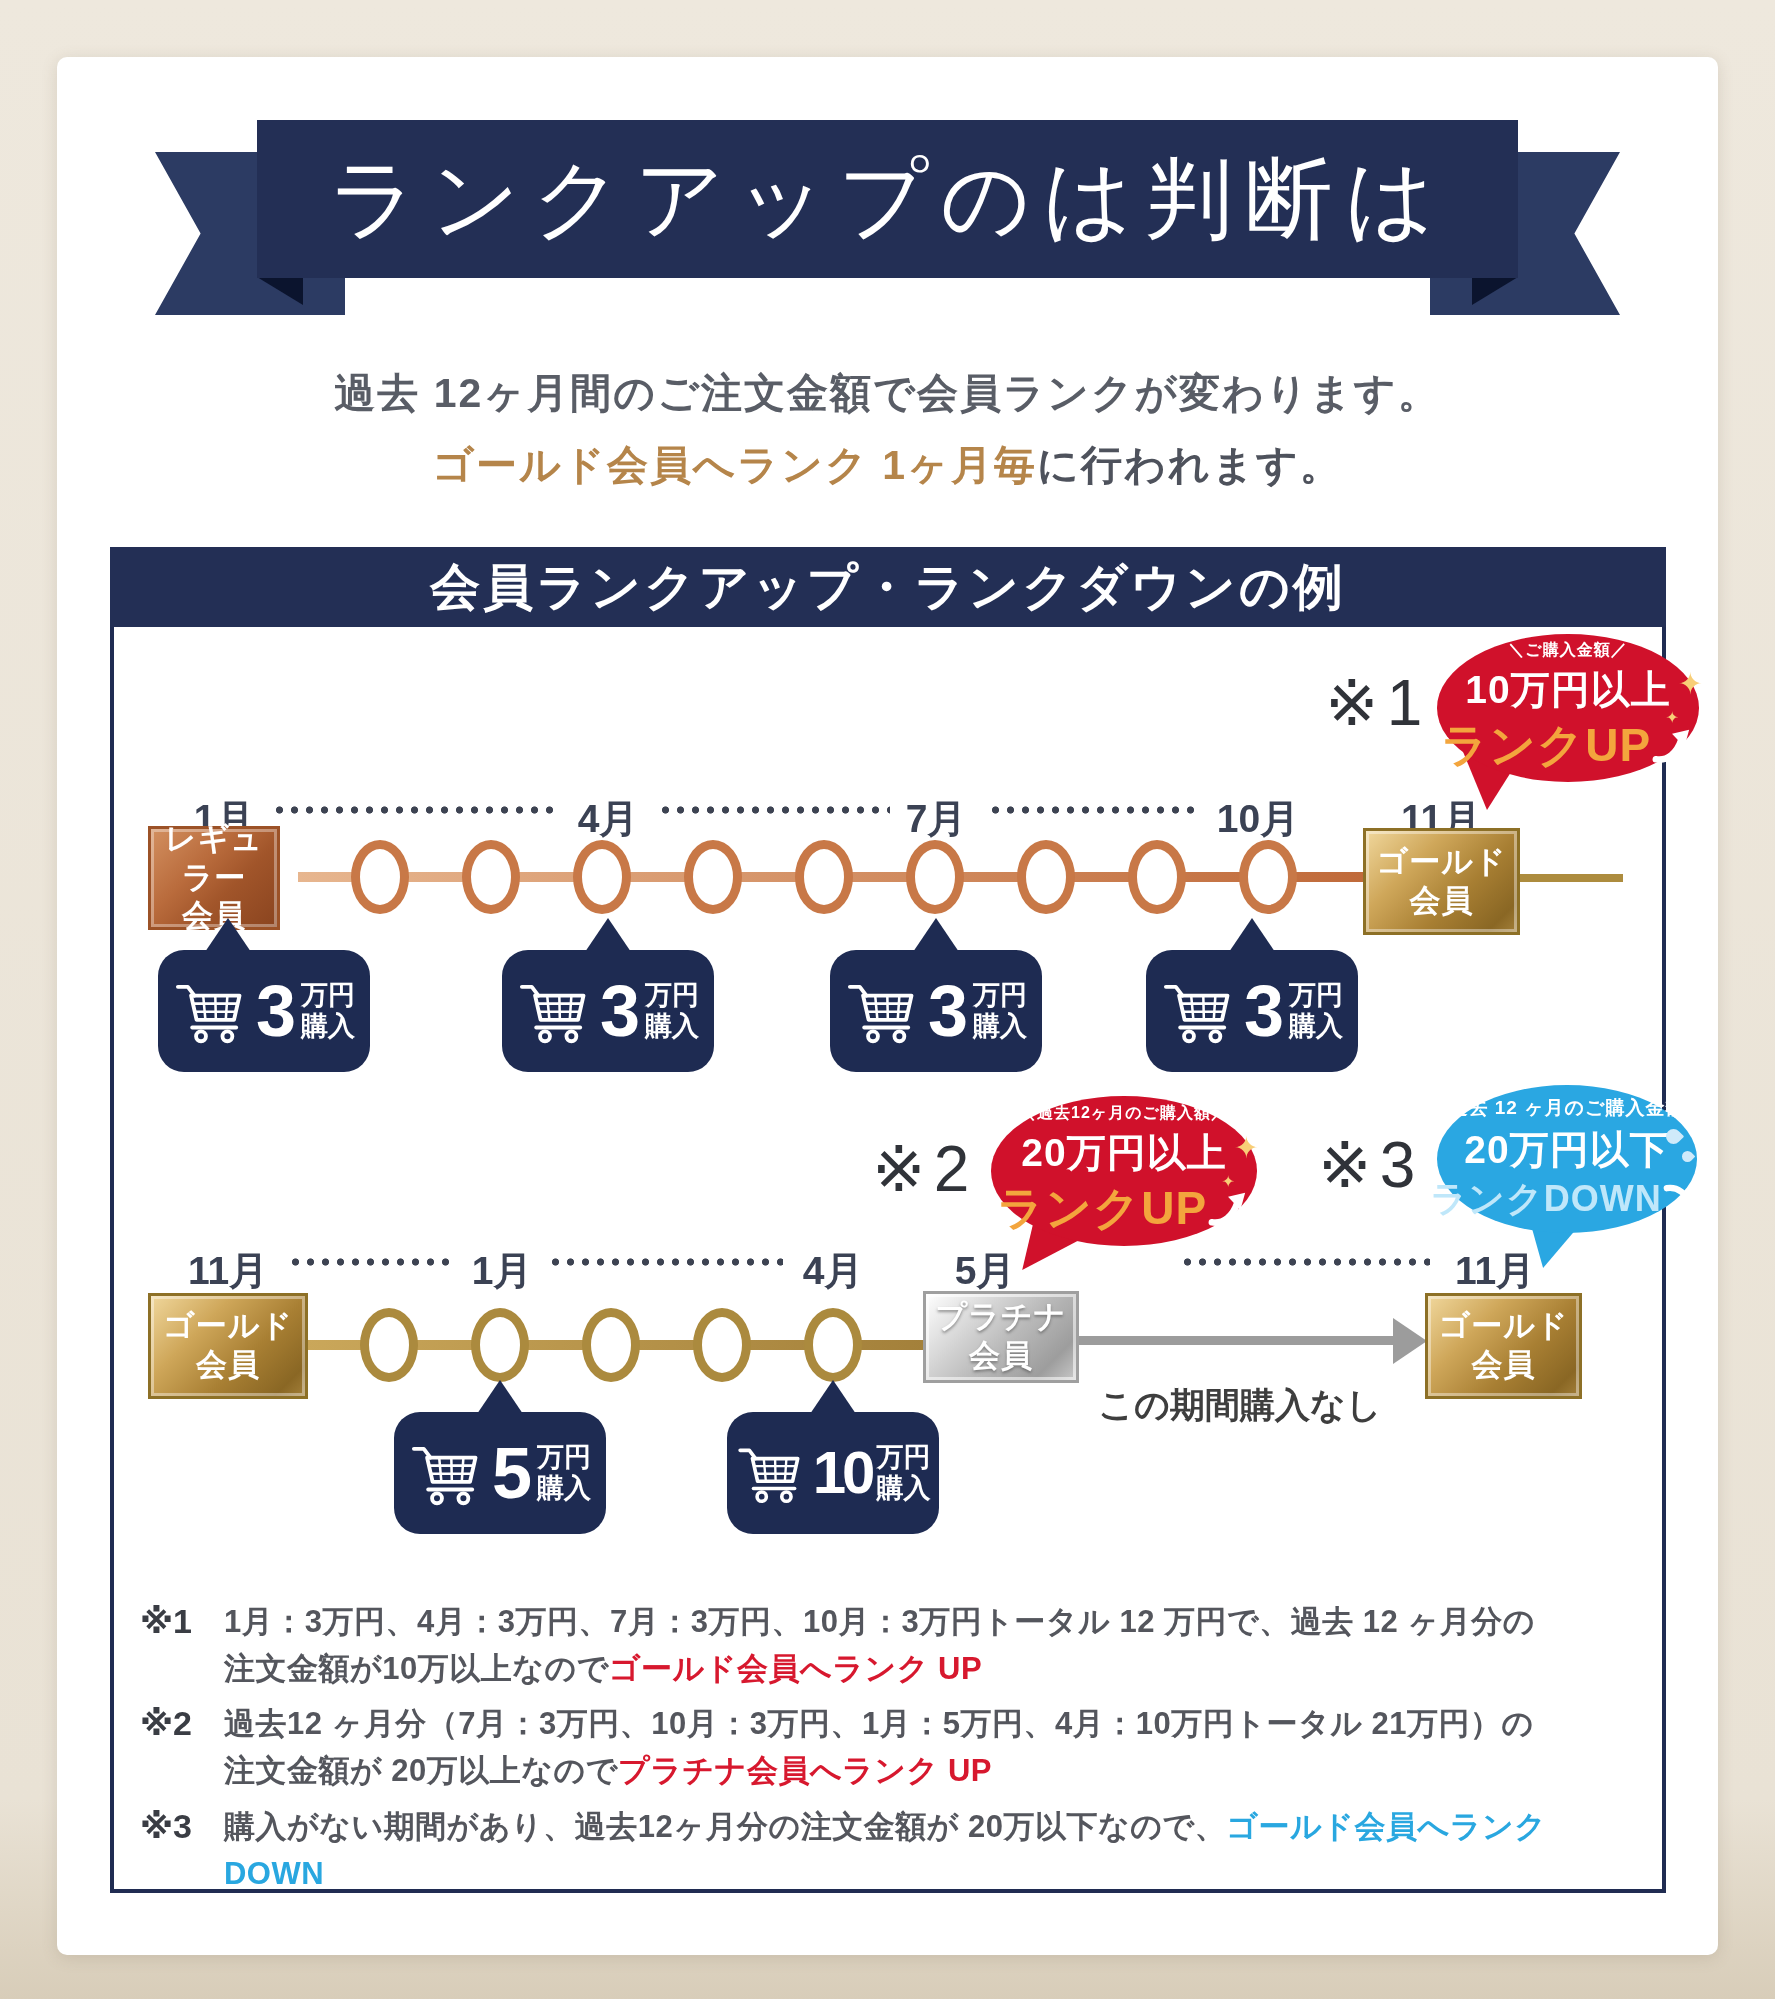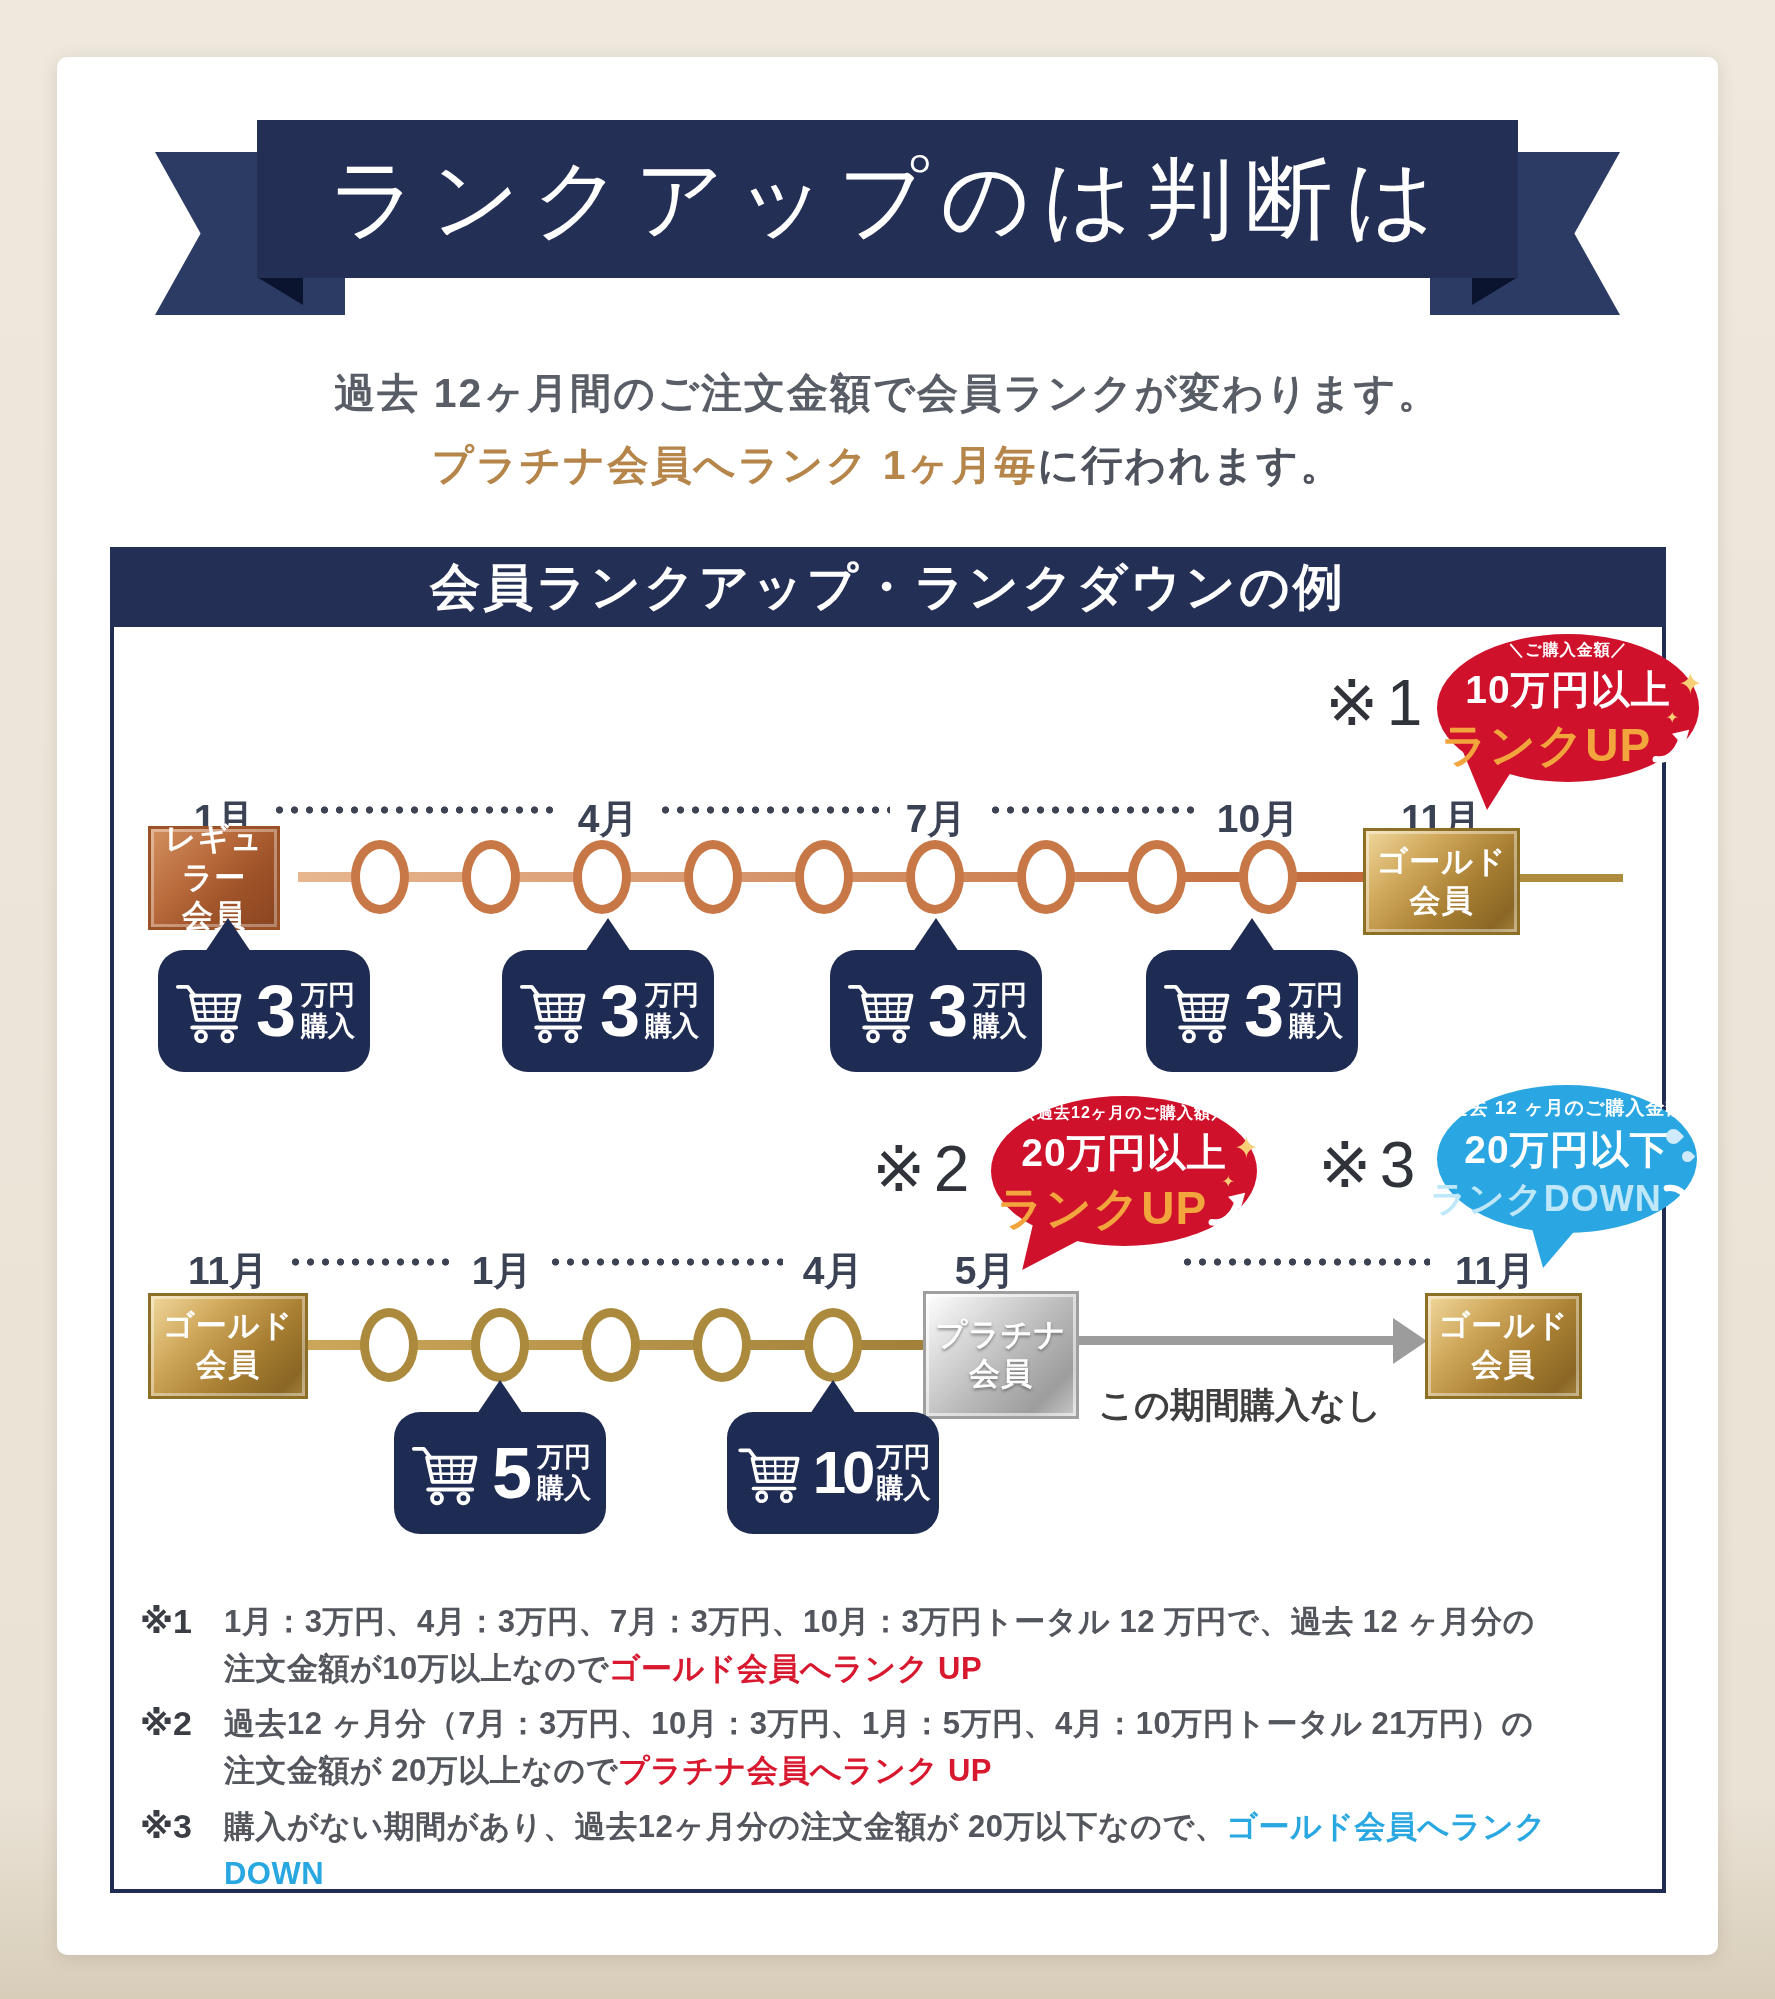--- a/index.html
+++ b/index.html
@@ -112,21 +112,21 @@
 
   <div class="ribbon-tail left"></div>
   <div class="ribbon-tail right"></div>
   <div class="ribbon-fold left"></div>
   <div class="ribbon-fold right"></div>
   <div class="ribbon-band">
     <span class="ribbon-title">ランクアップのは判断は</span>
   </div>
 
   <div class="intro1">過去 12ヶ月間のご注文金額で会員ランクが変わります。</div>
-  <div class="intro2"><span class="em">プラチナ会員へランク 1ヶ月毎</span><span>に行われます。</span></div>
+  <div class="intro2"><span class="em">ゴールド会員へランク 1ヶ月毎</span><span>に行われます。</span></div>
 
   <div class="panel"></div>
   <div class="panel-header">
     <span class="panel-title">会員ランクアップ・ランクダウンの例</span>
   </div>
 
   <span class="month" style="left:224px;top:792px">1月</span>
   <span class="month" style="left:608px;top:792px">4月</span>
   <span class="month" style="left:936px;top:792px">7月</span>
   <span class="month" style="left:1258px;top:792px">10月</span>
@@ -257,21 +257,21 @@
   <div class="node gold" style="left:360px;top:1308px"></div>
   <div class="node gold" style="left:471px;top:1308px"></div>
   <div class="node gold" style="left:582px;top:1308px"></div>
   <div class="node gold" style="left:693px;top:1308px"></div>
   <div class="node gold" style="left:804px;top:1308px"></div>
 
   <div class="badge badge-gold" style="left:148px;top:1293px;width:160px;height:106px">
     <span>ゴールド</span>
     <span>会員</span>
   </div>
-  <div class="badge badge-silver" style="left:923px;top:1291px;width:156px;height:128px">
+  <div class="badge badge-silver" style="left:923px;top:1291px;width:156px;height:92px">
     <span>プラチナ</span>
     <span>会員</span>
   </div>
 
   <div class="gray-line"></div>
   <div class="gray-head"></div>
   <div class="no-buy">この期間購入なし</div>
 
   <div class="badge badge-gold" style="left:1425px;top:1293px;width:157px;height:106px">
     <span>ゴールド</span>

